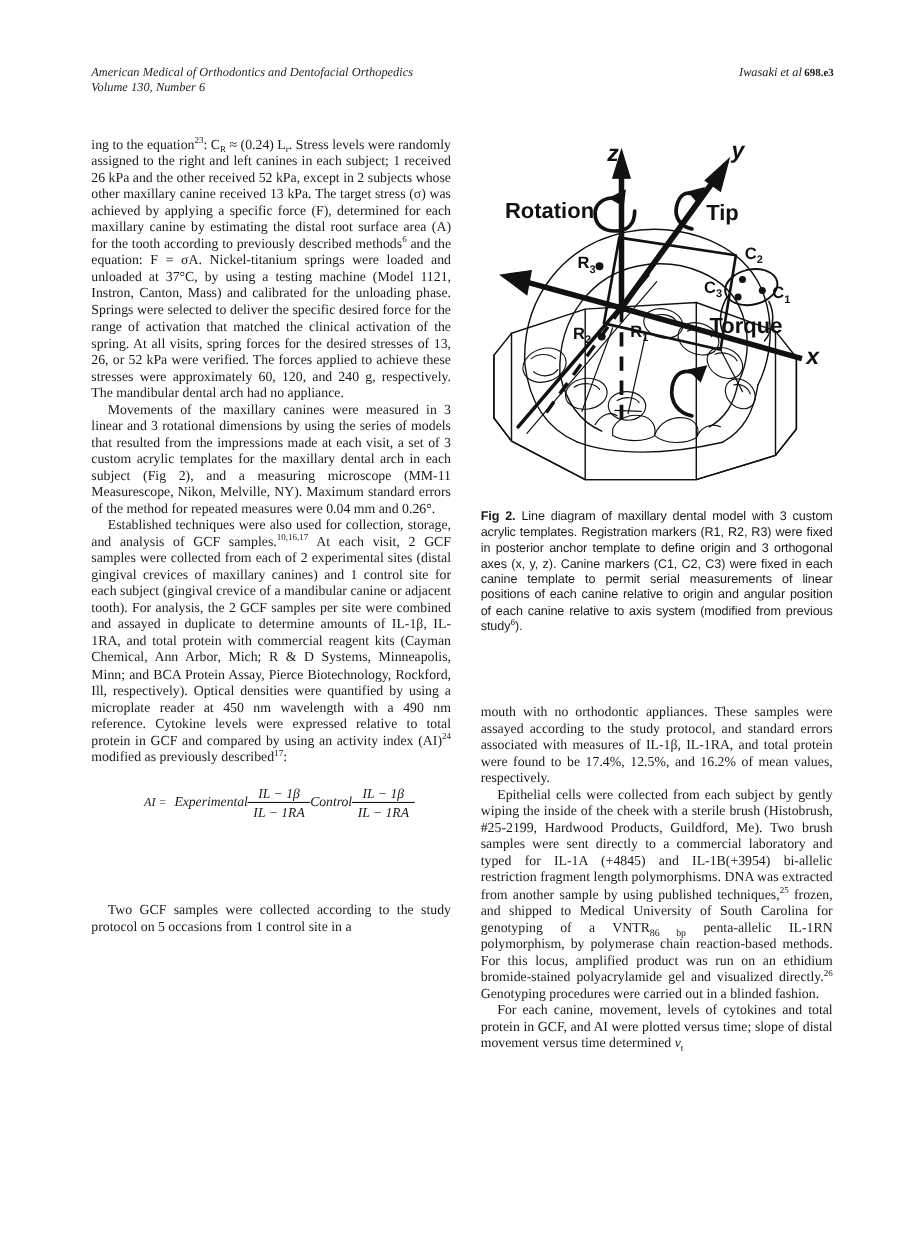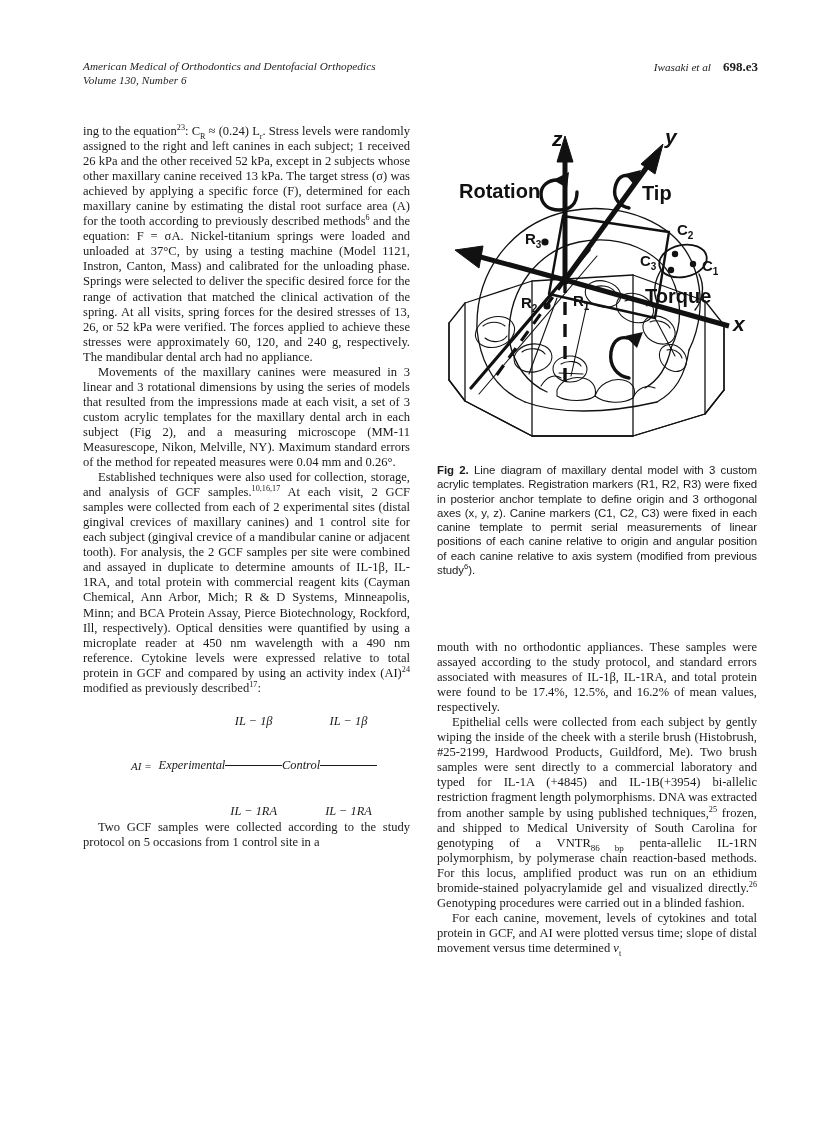--- a/index.html
+++ b/index.html
@@ -20,21 +20,21 @@
     position:absolute;left:0;top:0;
     font-family:"Liberation Serif", serif;
     font-style:italic;font-size:11.2px;line-height:13.6px;
     color:#1d1d1d;letter-spacing:.05px;white-space:nowrap;
   }
   .rh-right{
     position:absolute;right:0;top:0;white-space:nowrap;
     font-size:11.2px;line-height:13.6px;
   }
   .rh-right .auth{font-style:italic;}
-  .rh-right .pg{font-weight:bold;font-style:normal;font-size:13px;margin-left:12px;}
+  .rh-right .pg{font-weight:bold;font-style:normal;font-size:10px;margin-left:2px;}
 
   
   .col{position:absolute;width:327px;text-align:justify;}
   .col-left{left:83px;top:124px;}
   .col-right{left:437px;top:640px;width:320px;}
 
   .col p{
     margin:0;
     font-size:12.55px;
     line-height:15.05px;
@@ -53,21 +53,21 @@
     margin:17px 0 15px 0;
     height:92px;position:relative;
     font-family:"Liberation Serif", serif;
   }
   .eq-inner{position:absolute;left:48px;top:0;display:flex;align-items:center;}
   .eq-lhs{font-style:italic;font-size:11px;margin-right:7px;}
   .eq-bigfrac{display:flex;flex-direction:row;align-items:stretch;}
   .eq-bigbar{height:1.3px;background:#1a1a1a;margin:3px 0;}
   .eq-term{display:flex;align-items:center;justify-content:center;padding:1px 0;}
   .eq-word{font-style:italic;font-size:12.4px;}
-  .eq-smallfrac{display:inline-flex;flex-direction:column;align-items:center;margin-left:0px;gap:36px;}
+  .eq-smallfrac{display:inline-flex;flex-direction:column;align-items:center;margin-left:0px;}
   .eq-smallfrac .num,.eq-smallfrac .den{
     font-style:italic;font-size:12.4px;padding:0 5px;white-space:nowrap;line-height:14px;
   }
   .eq-smallbar{height:1.2px;background:#1a1a1a;width:100%;margin:1.5px 0;}
 
   
   .figure{position:absolute;left:437px;top:118px;width:320px;}
   .fig-img{width:320px;height:330px;position:relative;}
   .fig-caption{
     position:absolute;left:437px;top:463px;width:320px;

